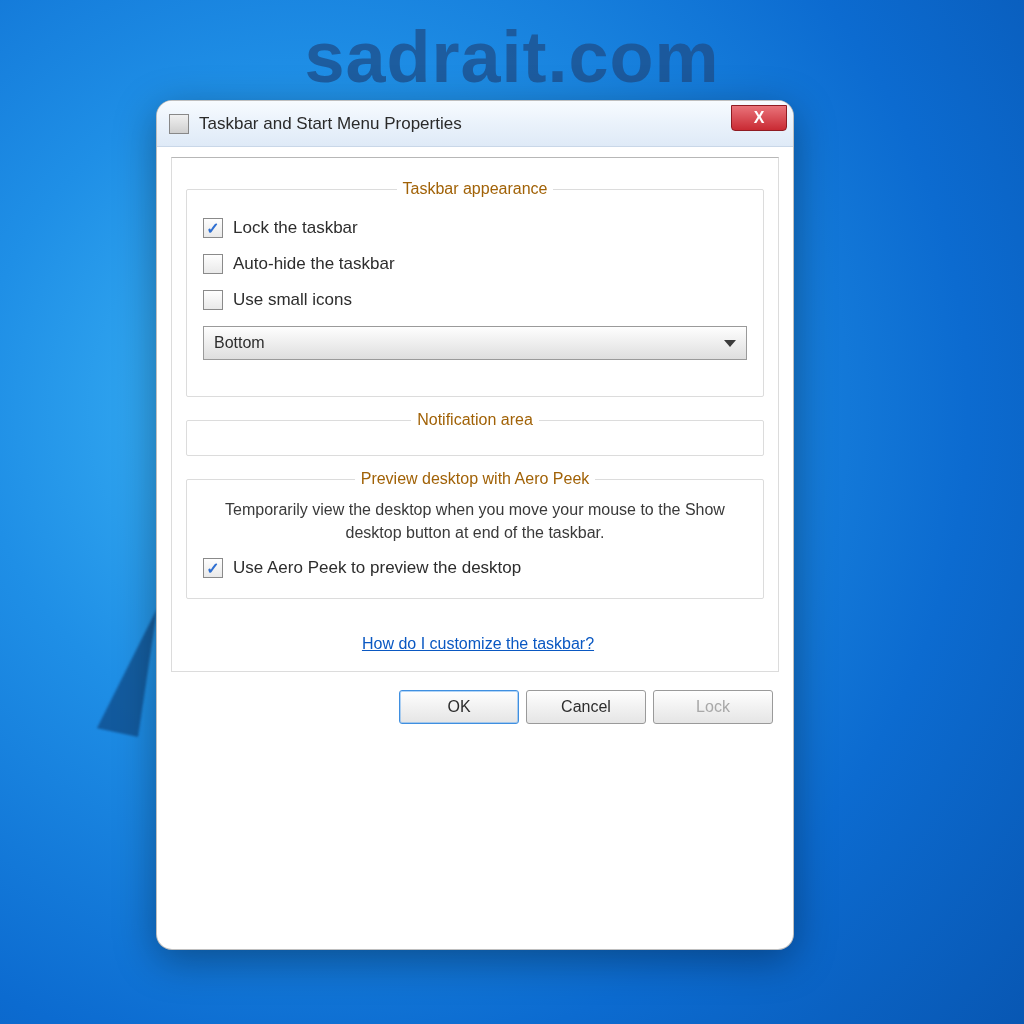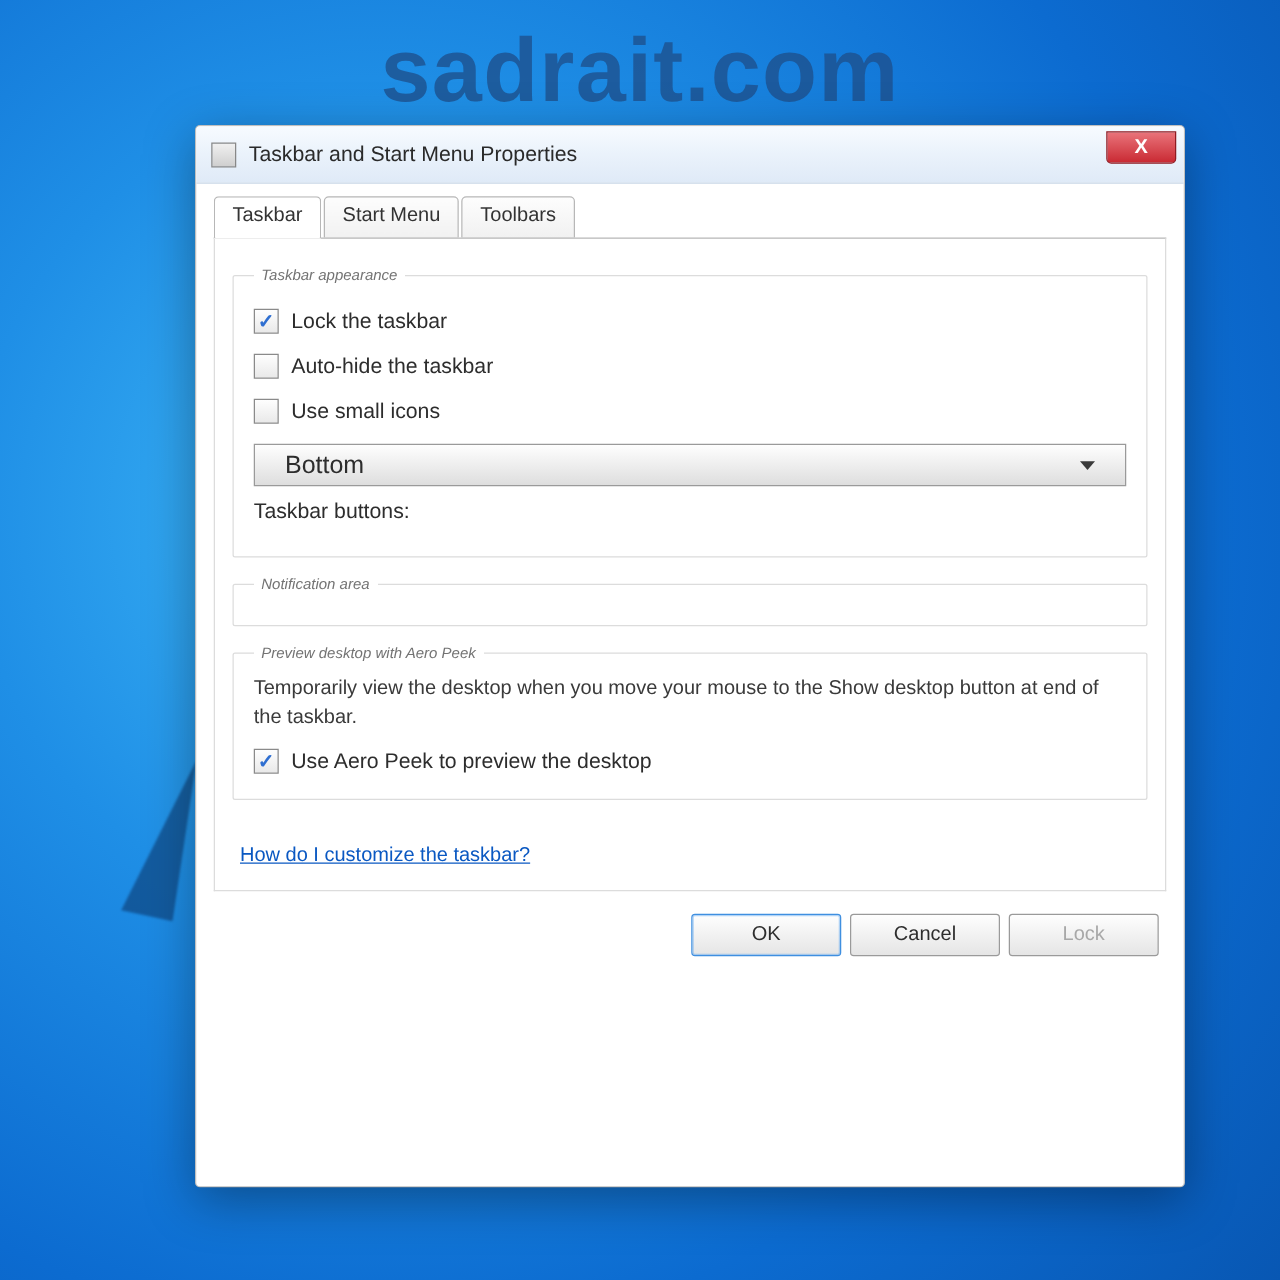--- a/index.html
+++ b/index.html
@@ -25,26 +25,27 @@
     width: 0; height: 0;
     border-left: 34px solid transparent;
     border-right: 8px solid transparent;
     border-bottom: 130px solid rgba(10,50,100,0.55);
     transform: rotate(12deg);
     filter: blur(1px);
   }
 
   .window {
     position: absolute; left: 156px; top: 100px;
-    width: 792px; height: 850px;
+    width: 638px; height: 850px;
     background: #ffffff;
     border: 1px solid rgba(0,0,0,0.25);
-    border-radius: 4px;
+    border-radius: 16px;
     box-shadow: 0 10px 40px rgba(0,0,0,0.35);
     overflow: hidden;
+    text-align: center;
   }
   .titlebar {
     height: 46px;
     background: linear-gradient(#f7fbff, #eaf2fb 50%, #dfeaf7);
     border-bottom: 1px solid #c9d7e8;
     display: flex; align-items: center;
     padding: 0 0 0 12px;
     position: relative;
   }
   .title-icon {
@@ -103,23 +104,22 @@
   }
 
   fieldset.group {
     border: 1px solid #dcdcdc;
     border-radius: 2px;
     margin: 8px 0 14px 0;
     padding: 10px 16px 16px 16px;
   }
   fieldset.group > legend {
     padding: 0 6px;
-    font-size: 12px;
-    color: #737373;
-    font-style: italic;
+    font-size: 16px;
+    color: #a16207;
   }
 
   .checkrow {
     display: flex; align-items: center;
     margin: 10px 0 16px 0;
     font-size: 17px; color: #2d2d2d;
   }
   .checkbox {
     width: 20px; height: 20px;
     border: 1px solid #8a8a8a;
@@ -143,22 +143,22 @@
     padding: 6px 10px;
     margin-left: -10px;
   }
 
   .select {
     flex: 1;
     height: 34px;
     border: 1px solid #9a9a9a;
     background: linear-gradient(#fefefe,#dedede);
     display: flex; align-items: center; justify-content: space-between;
-    padding: 0 24px;
-    font-size: 20px; color: #2d2d2d;
+    padding: 0 10px;
+    font-size: 16px; color: #2d2d2d;
     cursor: pointer;
   }
   .select .caret {
     width: 0; height: 0;
     border-left: 6px solid transparent;
     border-right: 6px solid transparent;
     border-top: 7px solid #3a3a3a;
   }
 
   .desc {
@@ -209,31 +209,20 @@
     <div class="titlebar">
       <div class="title-icon"></div>
       <div class="title-text">Taskbar and Start Menu Properties</div>
       <div class="close-btn">
         <span>X</span>
       </div>
     </div>
 
     <div class="client">
 
-      <div class="tabs">
-        <div class="tab active">
-          <span>Taskbar</span>
-        </div>
-        <div class="tab">
-          <span>Start Menu</span>
-        </div>
-        <div class="tab">
-          <span>Toolbars</span>
-        </div>
-      </div>
 
       <div class="tab-panel">
 
         <fieldset class="group">
           <legend>Taskbar appearance</legend>
 
           <div class="checkrow">
             <span class="checkbox">✓</span>
             <span>Lock the taskbar</span>
           </div>
@@ -247,21 +236,20 @@
           </div>
 
           <div class="formrow">
             <div class="select">
               <span>Bottom</span>
               <span class="caret"></span>
             </div>
           </div>
 
           <div class="formrow">
-            <div class="label">Taskbar buttons:</div>
           </div>
         </fieldset>
 
         <fieldset class="group">
           <legend>Notification area</legend>
         </fieldset>
 
         <fieldset class="group">
           <legend>Preview desktop with Aero Peek</legend>
           <div class="desc">Temporarily view the desktop when you move your mouse to the Show desktop button at end of the taskbar.</div>

